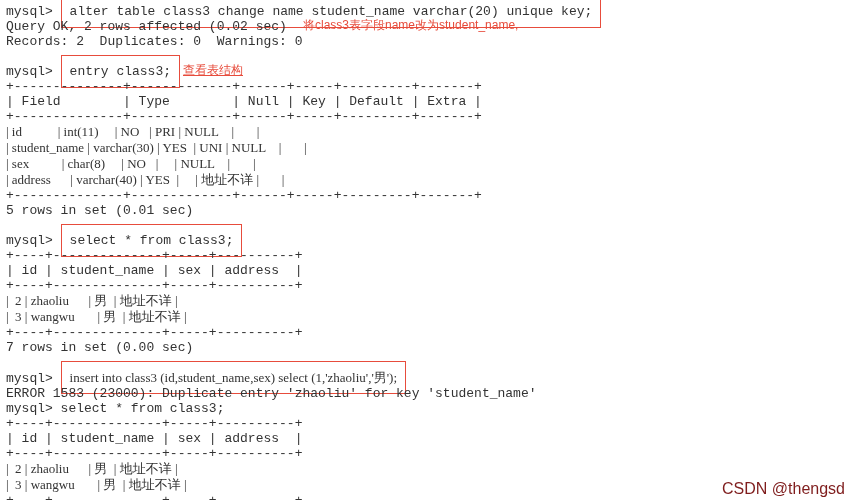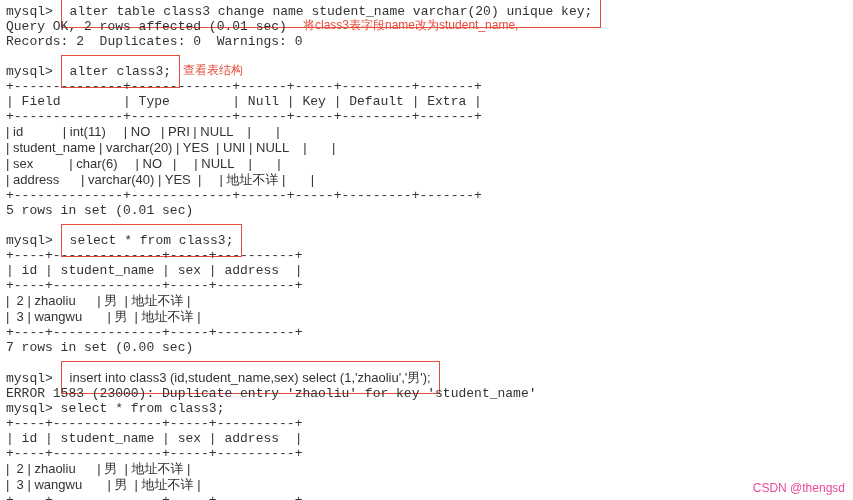--- a/index.html
+++ b/index.html
@@ -27,41 +27,41 @@
   .red-text {
     color: #e74c3c;
     font-family: "Microsoft YaHei", sans-serif;
     font-size: 12px;
     position: absolute;
   }
   .watermark {
     position: absolute;
     bottom: 4px;
     right: 8px;
-    color: #ec4899;
+    color: #7f1d1d;
     font-family: sans-serif;
-    font-size: 12px;
+    font-size: 16px;
     margin-top: 32px;
   }
-  .cn { font-family: Liberation Sans, sans-serif; }
+  .cn { font-family: Liberation Serif, serif; }
 </style>
 </head>
 <body>
 
 <div class="code-area"><span>mysql&gt; </span><span class="red-box">alter table class3 change name student_name varchar(20) unique key;</span>
-<span>Query OK, 2 rows affected (0.01 sec)</span>
+<span>Query OK, 2 rows affected (0.02 sec)</span>
 <span>Records: 2  Duplicates: 0  Warnings: 0</span>
 
-<span>mysql&gt; </span><span class="red-box">alter class3;</span>
+<span>mysql&gt; </span><span class="red-box">entry class3;</span>
 <span>+--------------+-------------+------+-----+---------+-------+</span>
 <span>| Field        | Type        | Null | Key | Default | Extra |</span>
 <span>+--------------+-------------+------+-----+---------+-------+</span>
 <span class="cn">| id           | int(11)     | NO   | PRI | NULL    |       |</span>
-<span class="cn">| student_name | varchar(20) | YES  | UNI | NULL    |       |</span>
-<span class="cn">| sex          | char(6)     | NO   |     | NULL    |       |</span>
+<span class="cn">| student_name | varchar(30) | YES  | UNI | NULL    |       |</span>
+<span class="cn">| sex          | char(8)     | NO   |     | NULL    |       |</span>
 <span class="cn">| address      | varchar(40) | YES  |     | 地址不详 |       |</span>
 <span>+--------------+-------------+------+-----+---------+-------+</span>
 <span>5 rows in set (0.01 sec)</span>
 
 <span>mysql&gt; </span><span class="red-box">select * from class3;</span>
 <span>+----+--------------+-----+----------+</span>
 <span>| id | student_name | sex | address  |</span>
 <span>+----+--------------+-----+----------+</span>
 <span class="cn">|  2 | zhaoliu      | 男  | 地址不详 |</span>
 <span class="cn">|  3 | wangwu       | 男  | 地址不详 |</span>
@@ -73,15 +73,15 @@
 <span>mysql&gt; </span><span>select * from class3;</span>
 <span>+----+--------------+-----+----------+</span>
 <span>| id | student_name | sex | address  |</span>
 <span>+----+--------------+-----+----------+</span>
 <span class="cn">|  2 | zhaoliu      | 男  | 地址不详 |</span>
 <span class="cn">|  3 | wangwu       | 男  | 地址不详 |</span>
 <span>+----+--------------+-----+----------+</span>
 </div>
 
 <div class="red-text" style="top:18px; left:303px;">将class3表字段name改为student_name,</div>
-<div class="red-text" style="top:63px; left:183px;">查看表结构</div>
+<div class="red-text" style="top:63px; left:183px;text-decoration:underline;">查看表结构</div>
 
 <div class="watermark">CSDN @thengsd</div>
 
 </body></html>

